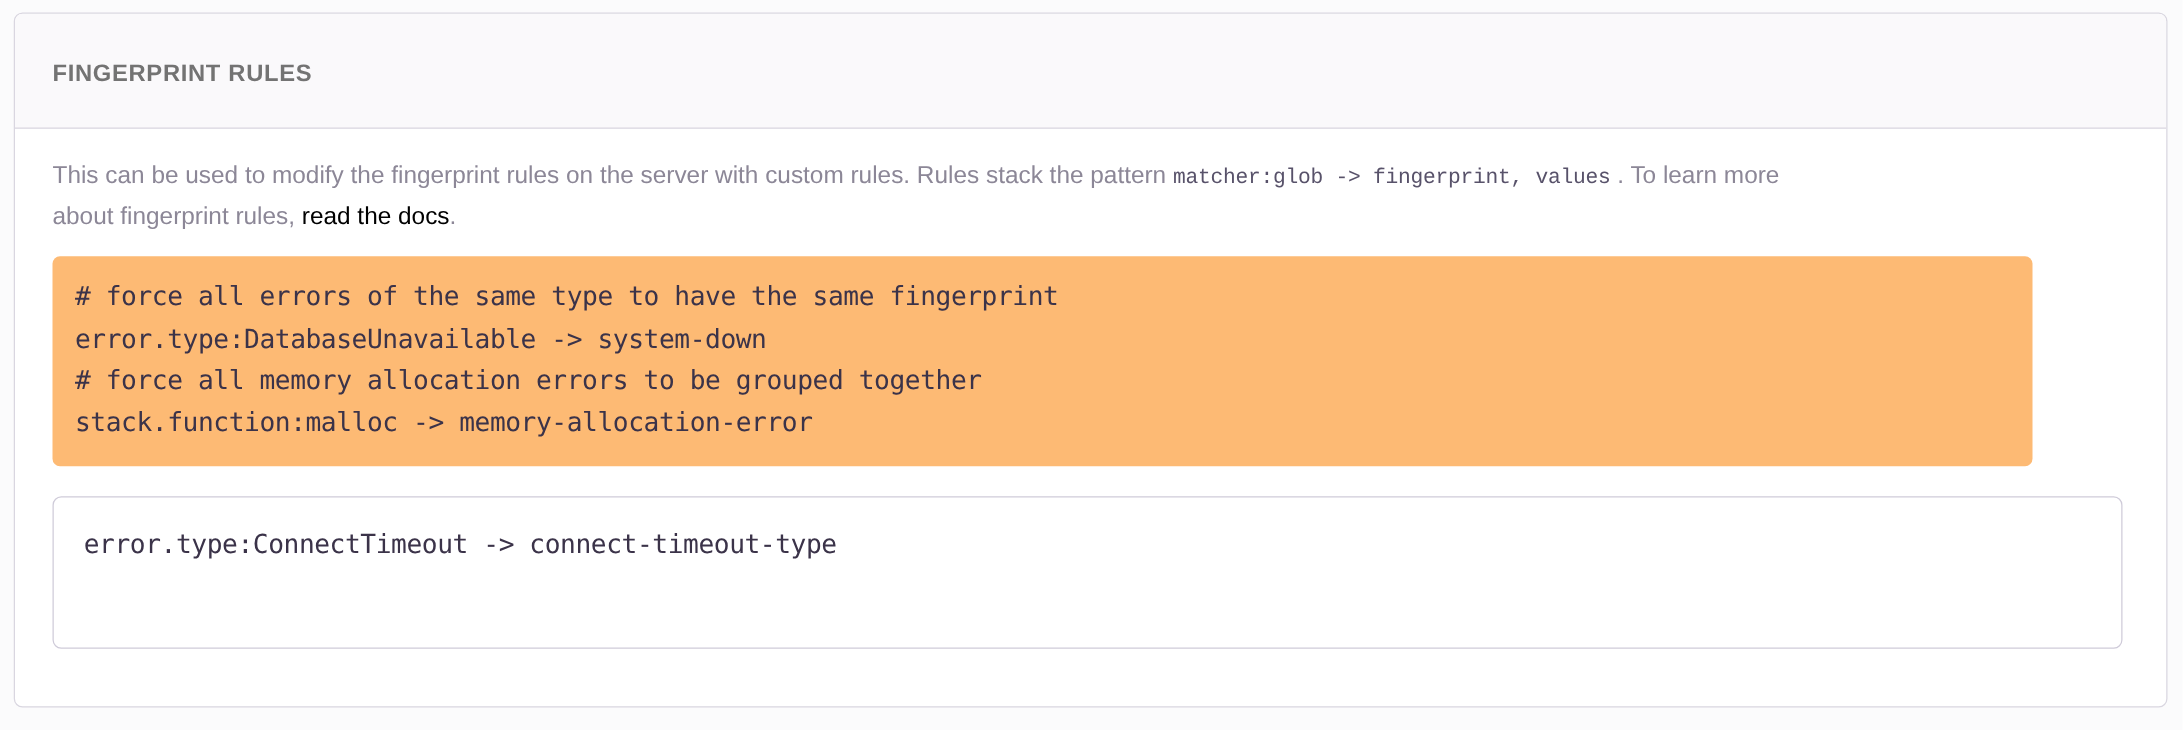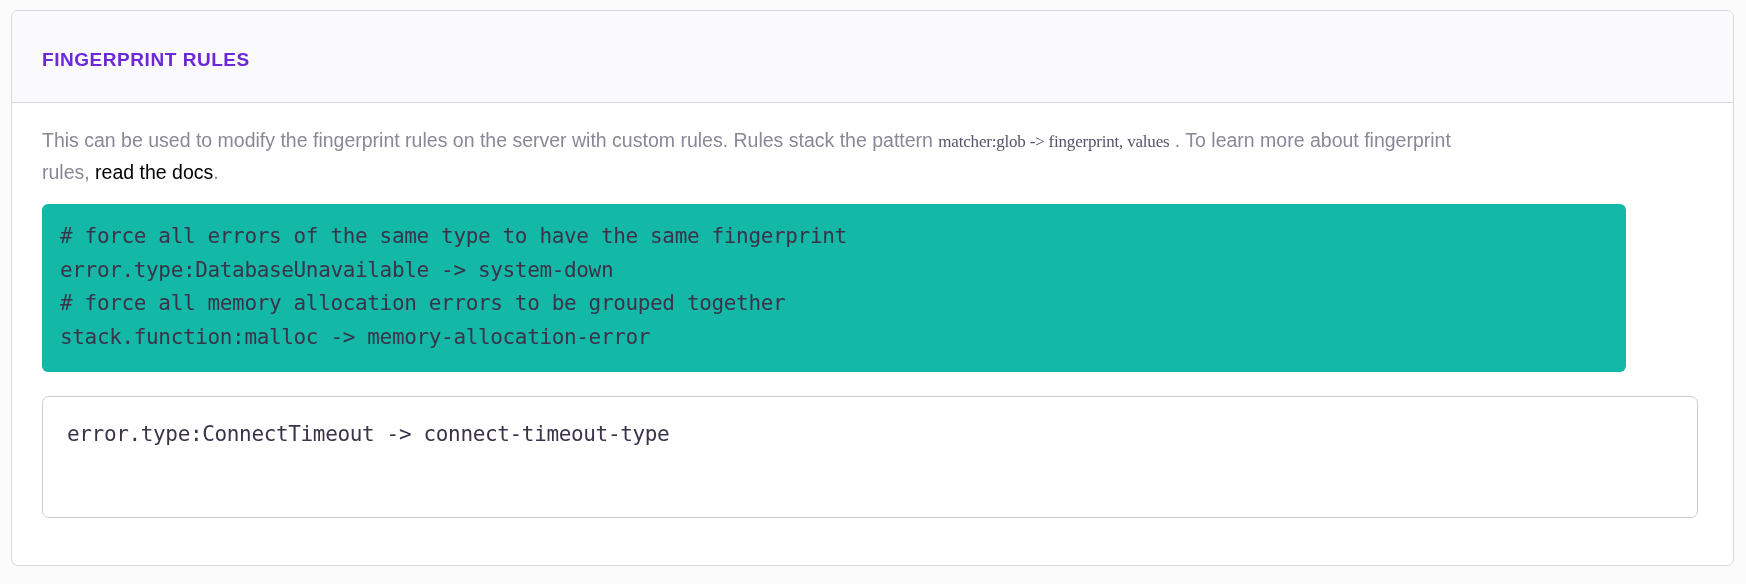--- a/index.html
+++ b/index.html
@@ -43,56 +43,56 @@
     border-bottom: 1px solid #d9d6e0;
     display: flex;
     align-items: center;
     padding: 0 30px;
   }
 
   .panel-title {
     font-size: 19px;
     font-weight: bold;
     letter-spacing: 0.55px;
-    color: #6d28d9;
+    color: #737373;
     text-transform: uppercase;
     line-height: 1.2;
     margin-top: 24px;
   }
 
   .panel-body {
     padding: 22px 30px 0 30px;
     box-sizing: border-box;
   }
 
   
   .description {
     font-size: 19.5px;
     line-height: 31px;
     color: #8c8797;
     max-width: 1420px;
     margin: 0 0 16px 0;
   }
   .description .mono-inline {
-    font-family: Liberation Serif, serif;
+    font-family: Liberation Mono, monospace;
     font-size: 17px;
     color: #58526a;
     letter-spacing: -0.2px;
     white-space: pre;
   }
   .description a.docs-link {
     color: #000000;
     text-decoration: none;
   }
 
   
   .code-block {
     box-sizing: border-box;
     width: 1584px;
-    background: #14b8a6;
+    background: #fdba74;
     border-radius: 6px;
     padding: 16px 18px 18px 18px;
     margin: 0 0 24px 0;
   }
   .code-block pre {
     margin: 0;
     font-family: "DejaVu Sans Mono", "Liberation Mono", monospace;
     font-size: 21px;
     line-height: 33.5px;
     color: #3b3349;

